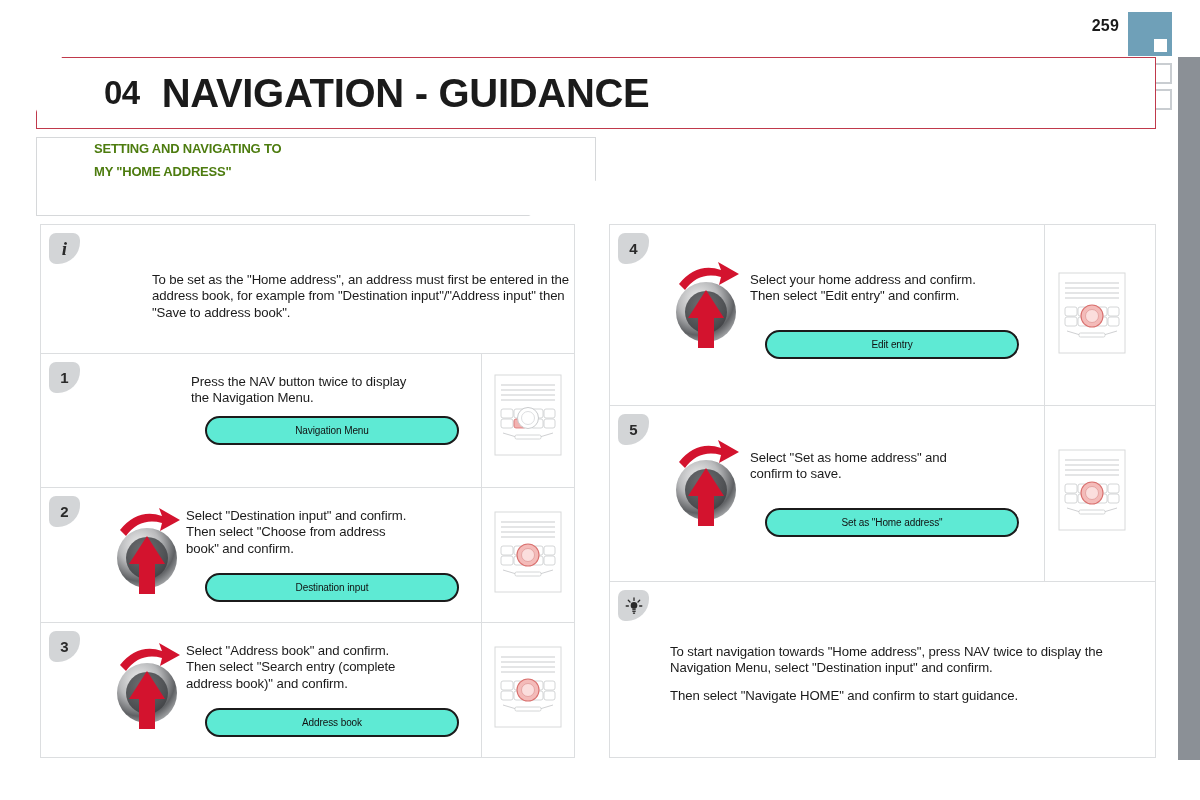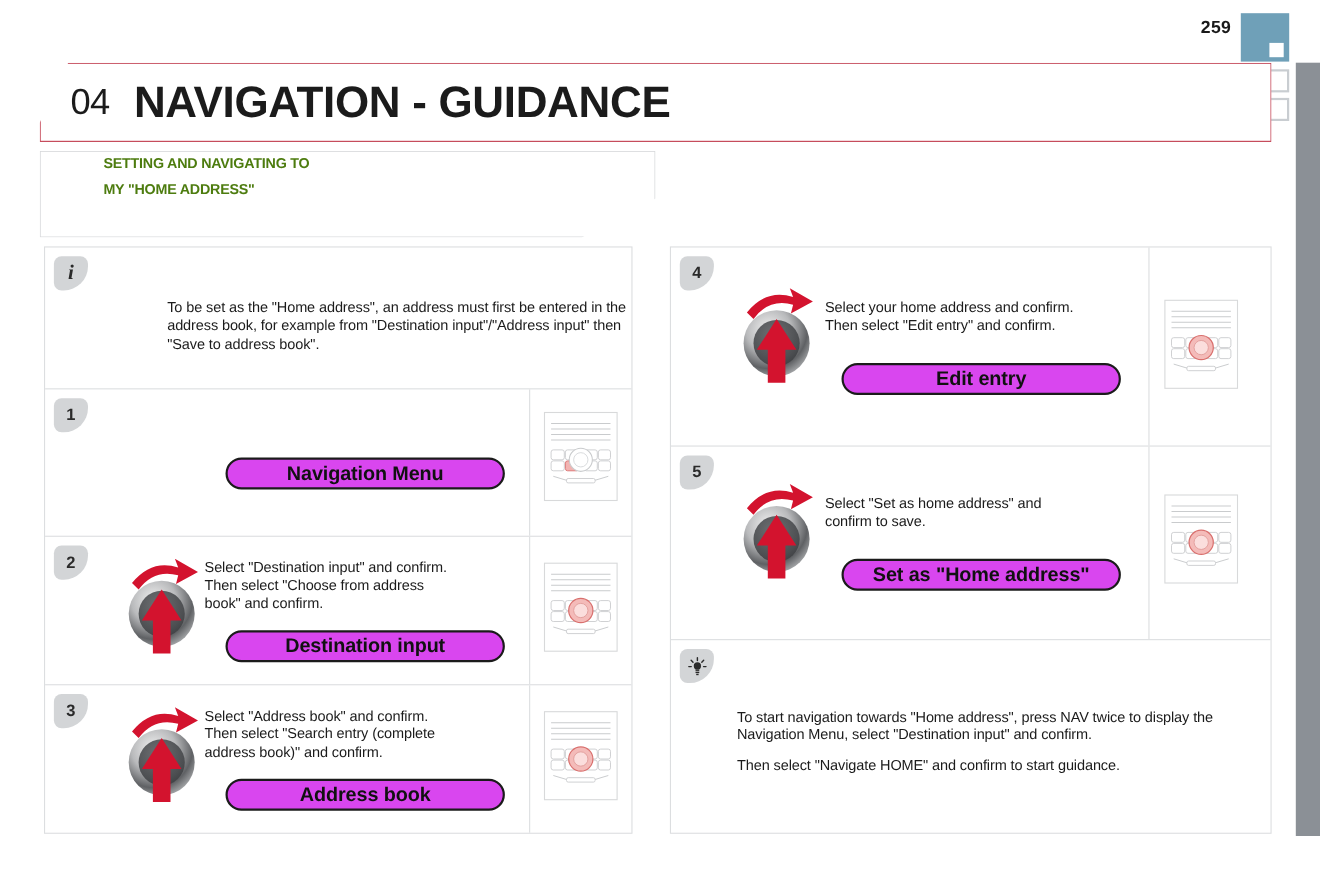--- a/index.html
+++ b/index.html
@@ -45,22 +45,22 @@
     background:#ffffff;
     
     clip-path: polygon(0 100%, 0 76%, 26px 0, 100% 0, 100% 100%);
     box-sizing:border-box;
   }
   .chapter-header-inner{
     position:absolute; left:36px; top:57px; width:1120px; height:72px;
     display:flex; align-items:center;
   }
   .chapter-num{
-    font-size:33px;font-weight:normal;color:#1b1b1b;
-    margin-left:28px; letter-spacing:-.5px;
+    font-size:33px;font-weight:bold;color:#1b1b1b;
+    margin-left:68px; letter-spacing:-.5px;
   }
   .chapter-title{
     font-size:40px;font-weight:bold;color:#1b1b1b;
     margin-left:22px; letter-spacing:-.3px;
   }
 
   
   .section-box{
     position:absolute; left:36px; top:137px;
     width:560px; height:79px;
@@ -109,23 +109,23 @@
     letter-spacing:-.1px;
   }
   .body-text p{margin:0 0 11px 0;}
   .body-text p:last-child{margin-bottom:0;}
 
   
   .pill{
     position:absolute;
     border:2.2px solid #1b1b1b;
     border-radius:60px;
-    background:#d946ef;
+    background:#5eead4;
     display:flex;align-items:center;justify-content:center;
-    font-size:18px;font-weight:bold;color:#111;
+    font-size:10px;font-weight:normal;color:#111;
     height:25px;
     letter-spacing:-.1px;
   }
 
   
   .knob{position:absolute;width:74px;height:90px;}
   .navbtn{position:absolute;width:92px;height:46px;}
 
   
   .facia{position:absolute;}
@@ -159,20 +159,24 @@
   <div class="row" style="left:0;top:0;width:533px;height:128px;">
     <div class="badge info" style="left:8px;top:8px;">i</div>
     <div class="body-text" style="left:68px;top:47px;width:430px;margin-left:43px;">To be set as the "Home address", an address must first be entered in the address book, for example from "Destination input"/"Address input" then "Save to address book".</div>
   </div>
 
   <div class="row row-sep" style="left:0;top:128px;width:533px;height:134px;">
     <div class="vsep" style="left:440px;"></div>
     <div class="badge" style="left:8px;top:8px;">1</div>
 
 
+    <div class="body-text" style="left:150px;top:20px;width:270px;">
+      <div>Press the NAV button twice to display</div>
+      <div>the Navigation Menu.</div>
+    </div>
 
     <div class="pill" style="left:164px;top:62px;width:250px;">Navigation Menu</div>
 
     <div class="facia" style="left:452px;top:19px;">
       <svg width="70" height="84" viewBox="0 0 70 84">
         <rect x="2" y="2" width="66" height="80" fill="#ffffff" stroke="#d8d9da" stroke-width="1"></rect>
         <g stroke="#c9cbcd" stroke-width="1" fill="none">
           <line x1="8" y1="12" x2="62" y2="12"></line>
           <line x1="8" y1="17" x2="62" y2="17"></line>
           <line x1="8" y1="22" x2="62" y2="22"></line>

